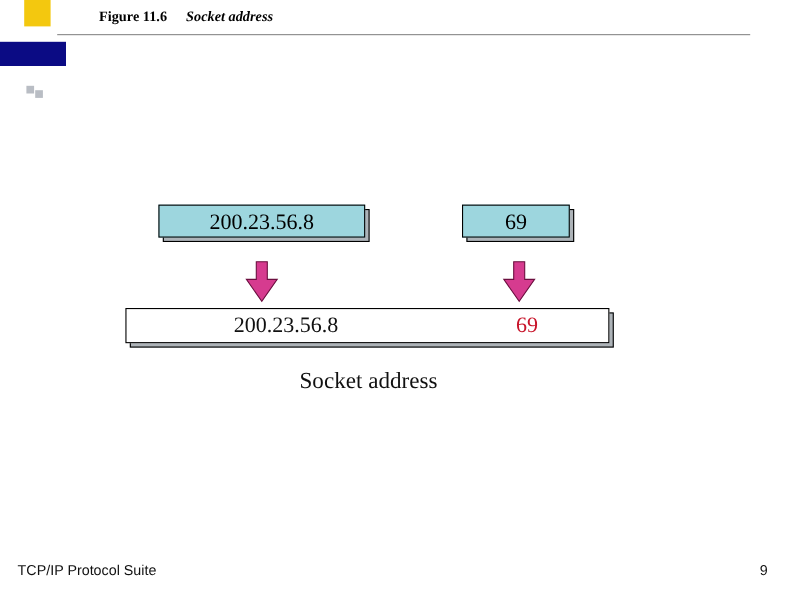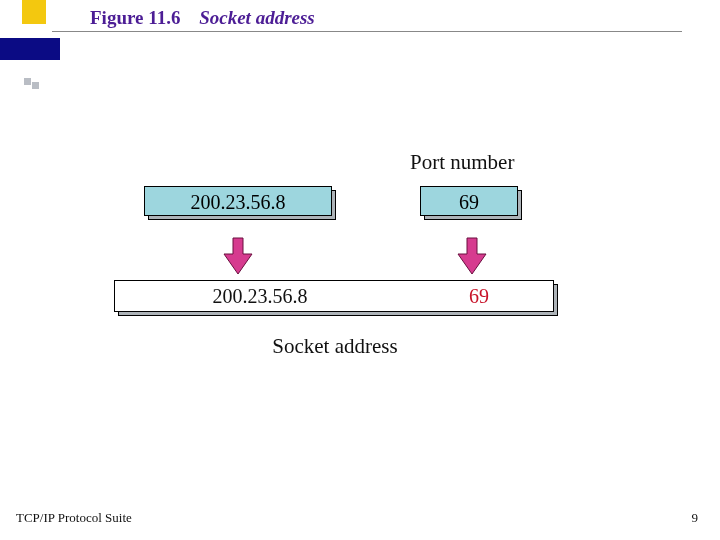--- a/index.html
+++ b/index.html
@@ -49,22 +49,22 @@
     background: #b9bdc4;
   }
   .sq1 { top: 78px; left: 24px; }
   .sq2 { top: 82px; left: 32px; }
 
   
   .fig-title {
     position: absolute;
     top: 7px;
     left: 90px;
-    font-size: 19px;
-    color: #4c1d95;
+    font-size: 13px;
+    color: #000000;
     white-space: nowrap;
   }
   .fig-title .num { font-weight: bold; }
   .fig-title .caption { font-weight: bold; font-style: italic; margin-left: 14px; }
 
   
   .diagram {
     position: absolute;
     top: 150px;
     left: 110px;
@@ -151,21 +151,21 @@
     margin-top: 6px;
     width: 450px;
   }
 
   
   .footer {
     position: absolute;
     bottom: 14px;
     left: 16px;
     right: 22px;
-    font-family: Liberation Serif, serif;
+    font-family: Liberation Sans, sans-serif;
     font-size: 13px;
     color: #111;
   }
   .footer .pn { float: right; }
 </style>
 </head>
 <body>
 
 <div class="header-deco">
   <div class="yellow-block"></div>
@@ -176,21 +176,20 @@
 </div>
 
 <div class="fig-title">
   <span class="num">Figure 11.6</span>
   <span class="caption">Socket address</span>
 </div>
 
 <div class="diagram">
 
   <div class="row-labels">
-    <div class="lbl-port">Port number</div>
   </div>
 
   <div class="row-boxes">
     <div class="shadow-box ip-sh"></div>
     <div class="front-box cyan ip-fr">200.23.56.8</div>
 
     <div class="shadow-box pt-sh"></div>
     <div class="front-box cyan pt-fr">69</div>
   </div>
 

